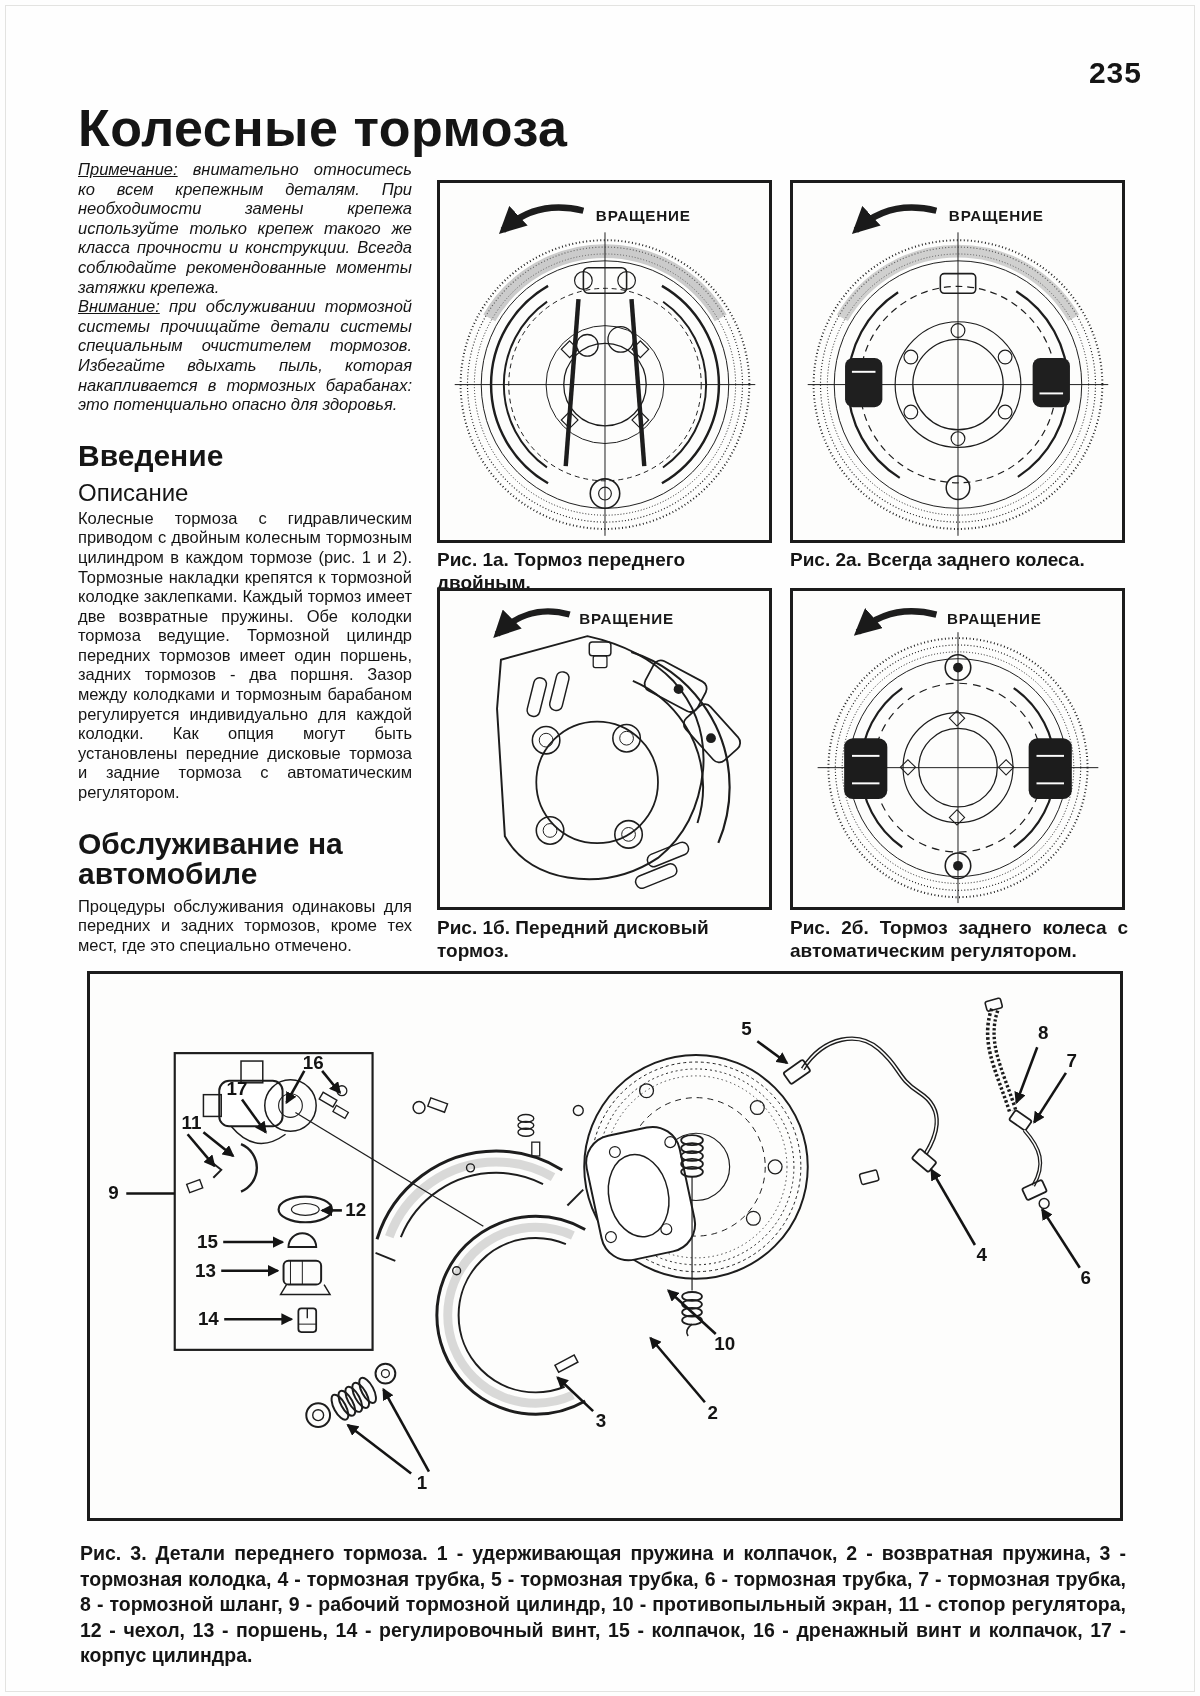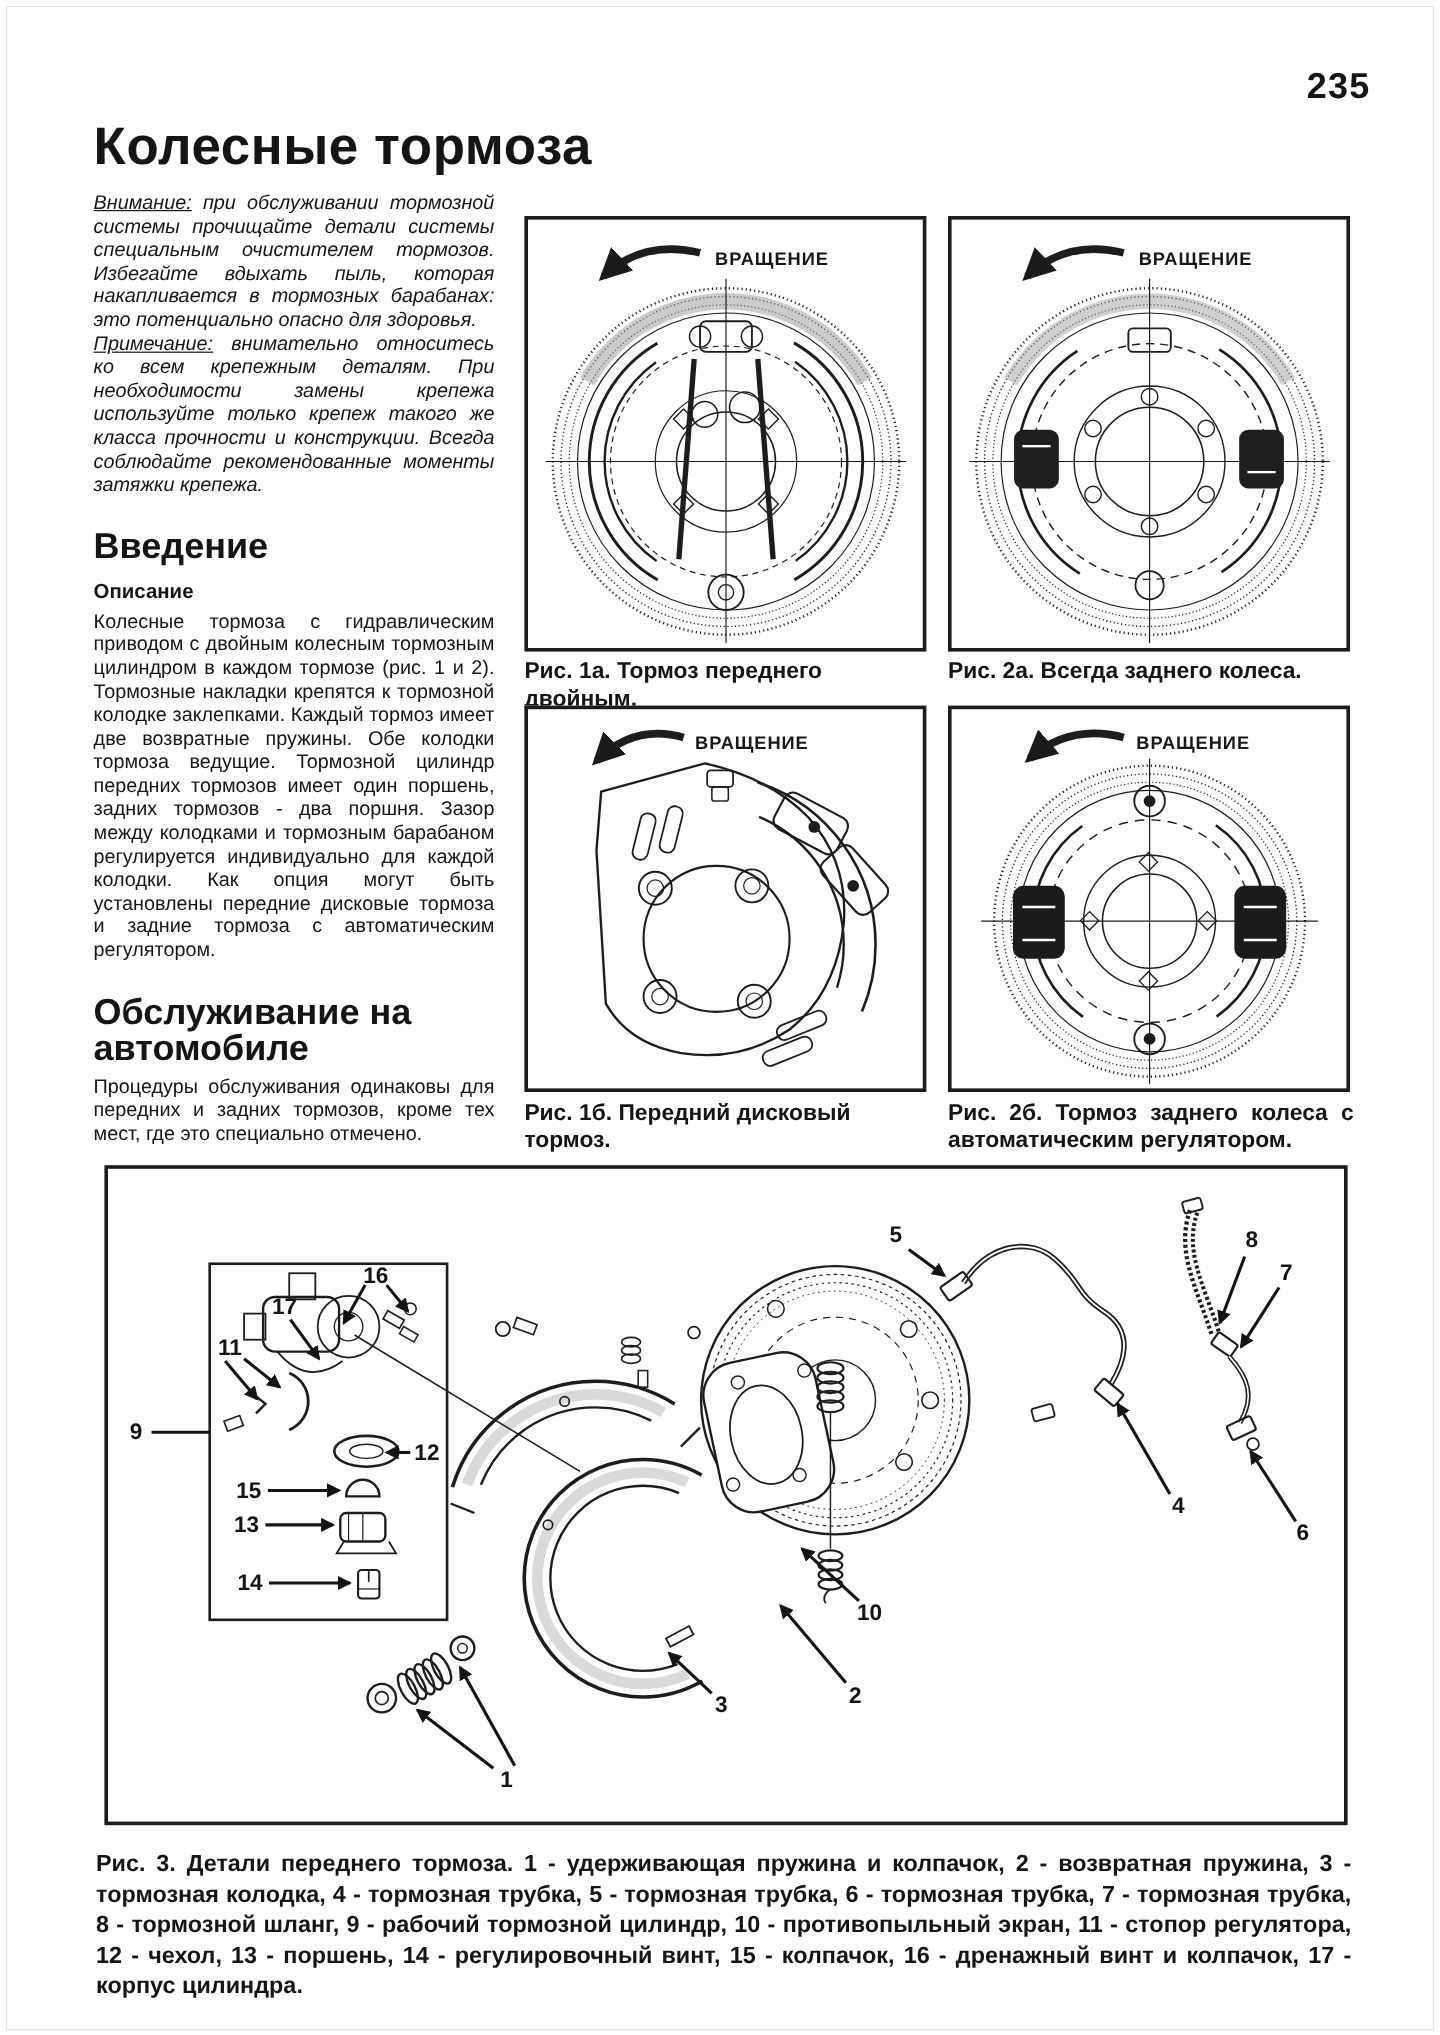--- a/index.html
+++ b/index.html
@@ -2,27 +2,27 @@
 <html><head>
 <meta charset="utf-8">
 <style>
   html,body{margin:0;padding:0;background:#ffffff;}
   .page{
     position:relative;width:1200px;height:1696px;background:#fefefe;
     font-family:"Liberation Sans",sans-serif;color:#151515;overflow:hidden;
   }
   .scan-frame{position:absolute;left:5px;top:5px;right:5px;bottom:4px;border:1px solid #e3e3e1;pointer-events:none;}
   .page-number{position:absolute;left:1062px;top:56px;width:80px;font-size:30px;font-weight:bold;text-align:right;letter-spacing:1px;}
-  .title{position:absolute;left:78px;top:98px;font-size:44px;font-weight:bold;letter-spacing:.5px;}
+  .title{position:absolute;left:78px;top:98px;font-size:52px;font-weight:bold;letter-spacing:.5px;}
   .left-col{position:absolute;left:78px;top:160px;width:334px;}
   .left-col p{margin:0;font-size:16.5px;line-height:19.6px;text-align:justify;}
   .note-par{font-style:italic;}
   .note-lead{text-decoration:underline;font-style:italic;}
   .h-big{font-size:30px;font-weight:bold;line-height:30px;margin:26px 0 0 0;}
-  .h-small{font-size:17px;font-weight:bold;line-height:24px;margin:10px 0 4px 0;}
+  .h-small{font-size:24px;font-weight:normal;line-height:24px;margin:10px 0 4px 0;}
   .body-par{margin-top:2px !important;}
   .service-par{margin-top:8px !important;}
   .figbox{position:absolute;border:3px solid #1c1c1c;background:#fdfdfc;box-sizing:border-box;}
   .fig1a{left:437px;top:180px;width:335px;height:363px;}
   .fig2a{left:790px;top:180px;width:335px;height:363px;}
   .fig1b{left:437px;top:588px;width:335px;height:322px;}
   .fig2b{left:790px;top:588px;width:335px;height:322px;}
   .fig3{left:87px;top:971px;width:1036px;height:550px;}
   .figbox svg{display:block;width:100%;height:100%;}
   .caption{position:absolute;font-size:19px;font-weight:bold;line-height:23px;}
@@ -38,22 +38,22 @@
 </head>
 <body>
 
 <div class="page">
   <div class="scan-frame"></div>
 
   <div class="page-number">235</div>
   <div class="title">Колесные тормоза</div>
 
   <div class="left-col">
+    <p class="note-par"><span class="note-lead">Примечание:</span><span> внимательно относитесь ко всем крепежным деталям. При необходимости замены крепежа используйте только крепеж такого же класса прочности и конструкции. Всегда соблюдайте рекомендованные моменты затяжки крепежа.</span></p>
     <p class="note-par"><span class="note-lead">Внимание:</span><span> при обслуживании тормозной системы прочищайте детали системы специальным очистителем тормозов. Избегайте вдыхать пыль, которая накапливается в тормозных барабанах: это потенциально опасно для здоровья.</span></p>
-    <p class="note-par"><span class="note-lead">Примечание:</span><span> внимательно относитесь ко всем крепежным деталям. При необходимости замены крепежа используйте только крепеж такого же класса прочности и конструкции. Всегда соблюдайте рекомендованные моменты затяжки крепежа.</span></p>
     <div class="h-big">Введение</div>
     <div class="h-small">Описание</div>
     <p class="body-par">Колесные тормоза с гидравлическим приводом с двойным колесным тормозным цилиндром в каждом тормозе (рис. 1 и 2). Тормозные накладки крепятся к тормозной колодке заклепками. Каждый тормоз имеет две возвратные пружины. Обе колодки тормоза ведущие. Тормозной цилиндр передних тормозов имеет один поршень, задних тормозов - два поршня. Зазор между колодками и тормозным барабаном регулируется индивидуально для каждой колодки. Как опция могут быть установлены передние дисковые тормоза и задние тормоза с автоматическим регулятором.</p>
     <div class="h-big">Обслуживание на автомобиле</div>
     <p class="service-par">Процедуры обслуживания одинаковы для передних и задних тормозов, кроме тех мест, где это специально отмечено.</p>
   </div>
 
   <div class="figbox fig1a">
     <svg viewBox="0 0 335 363">
       <defs>

